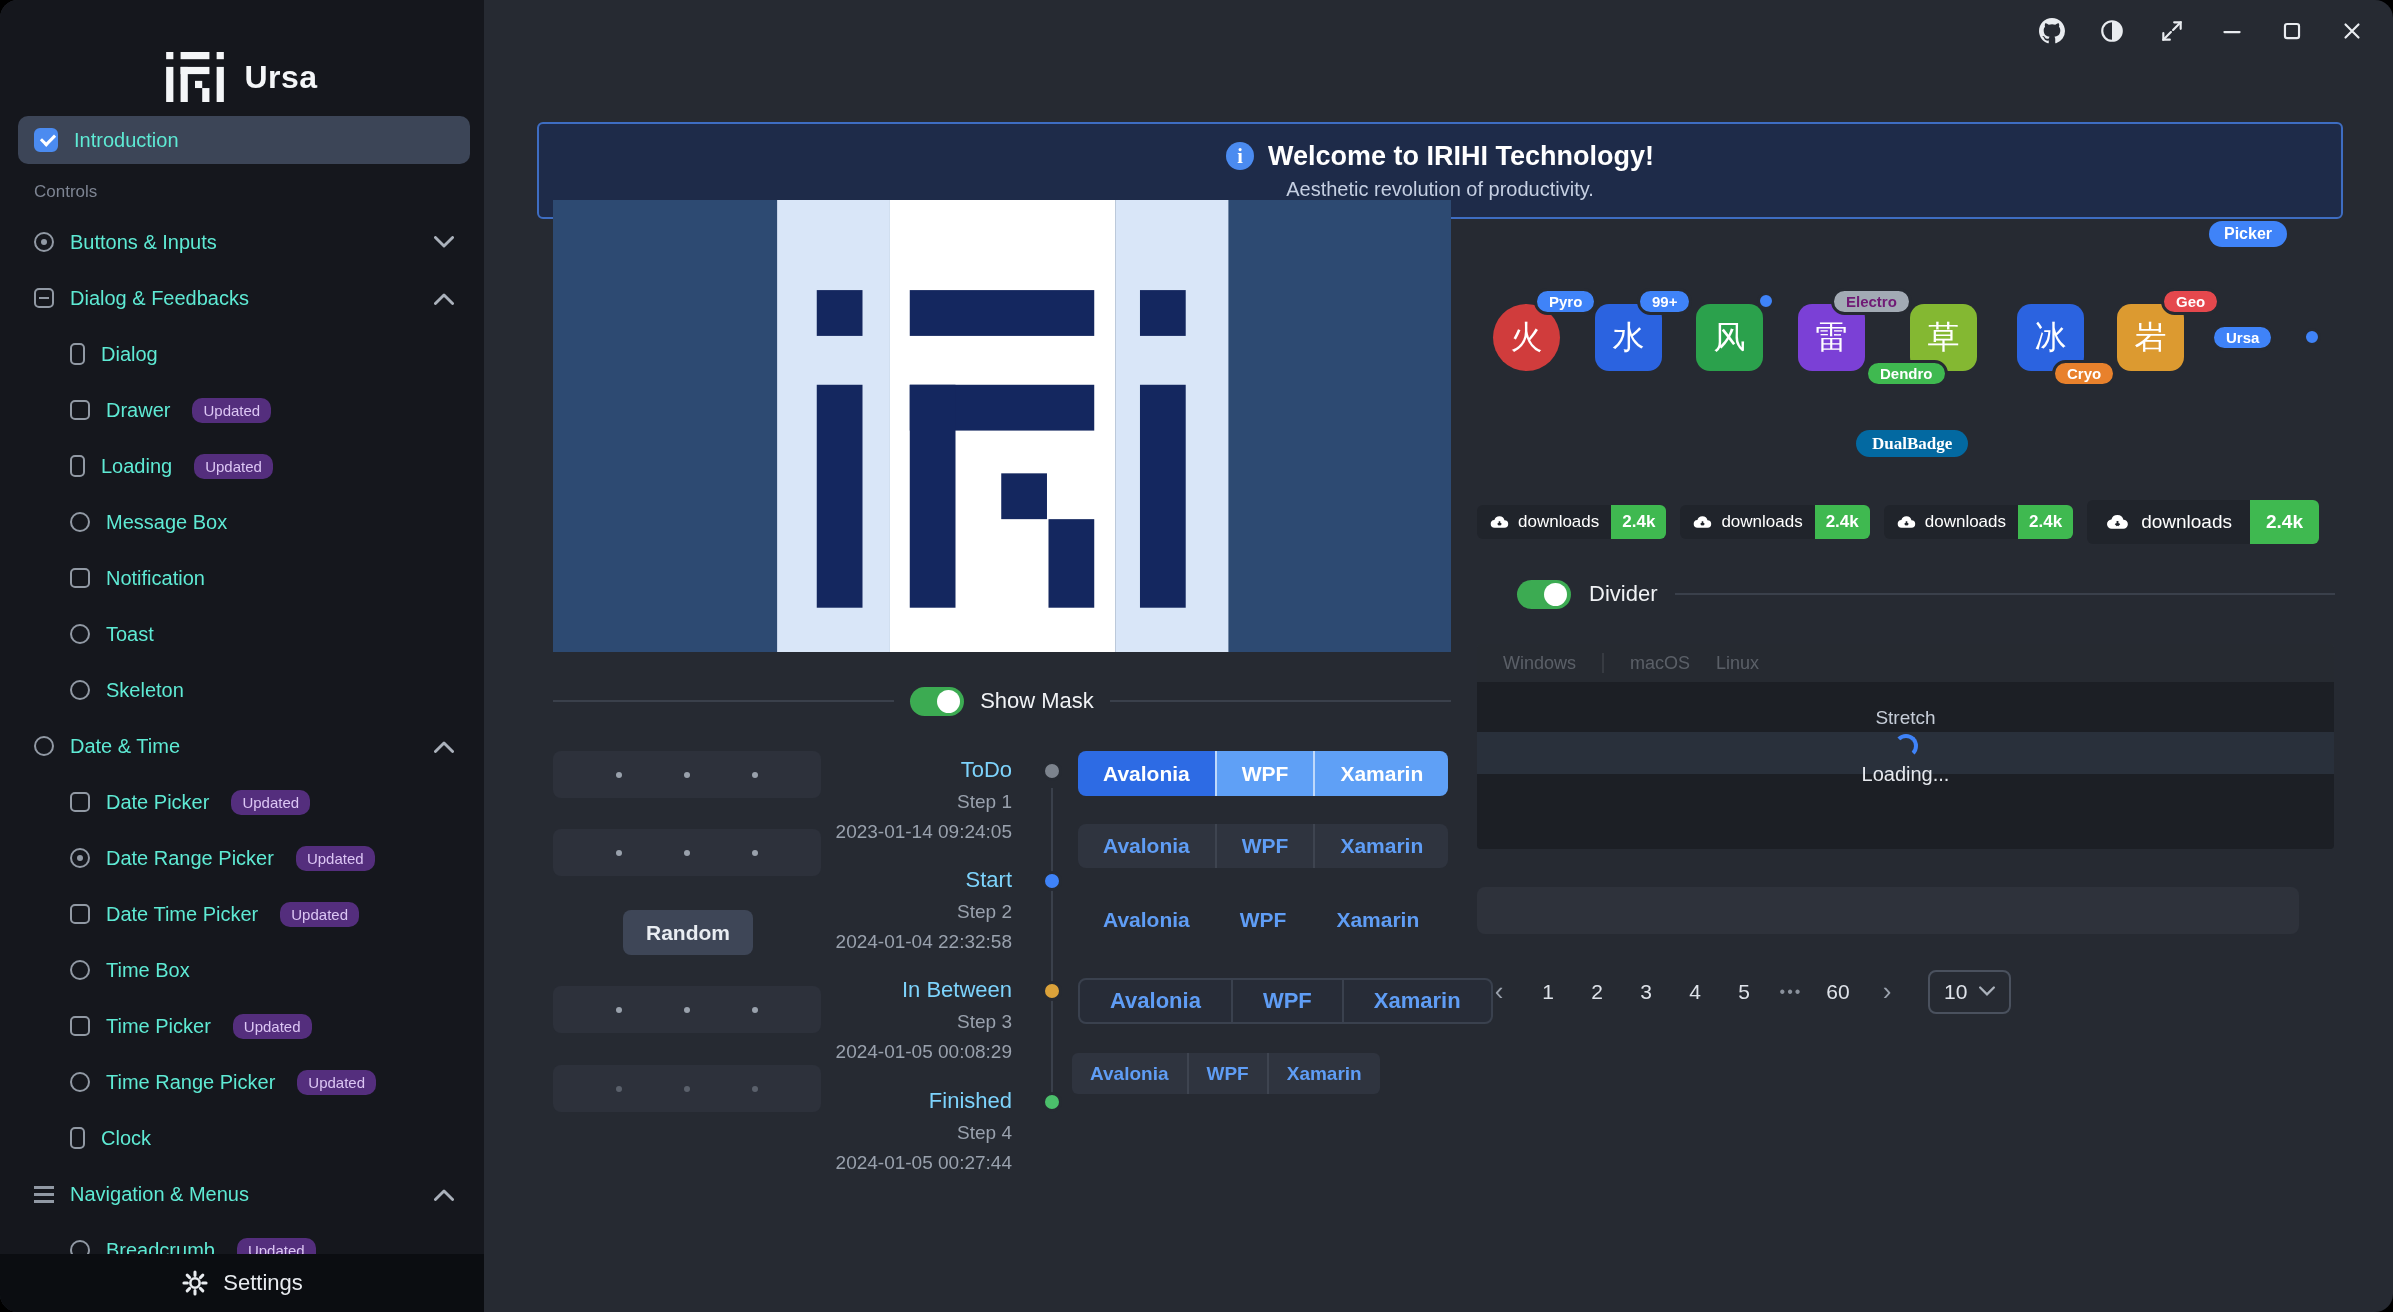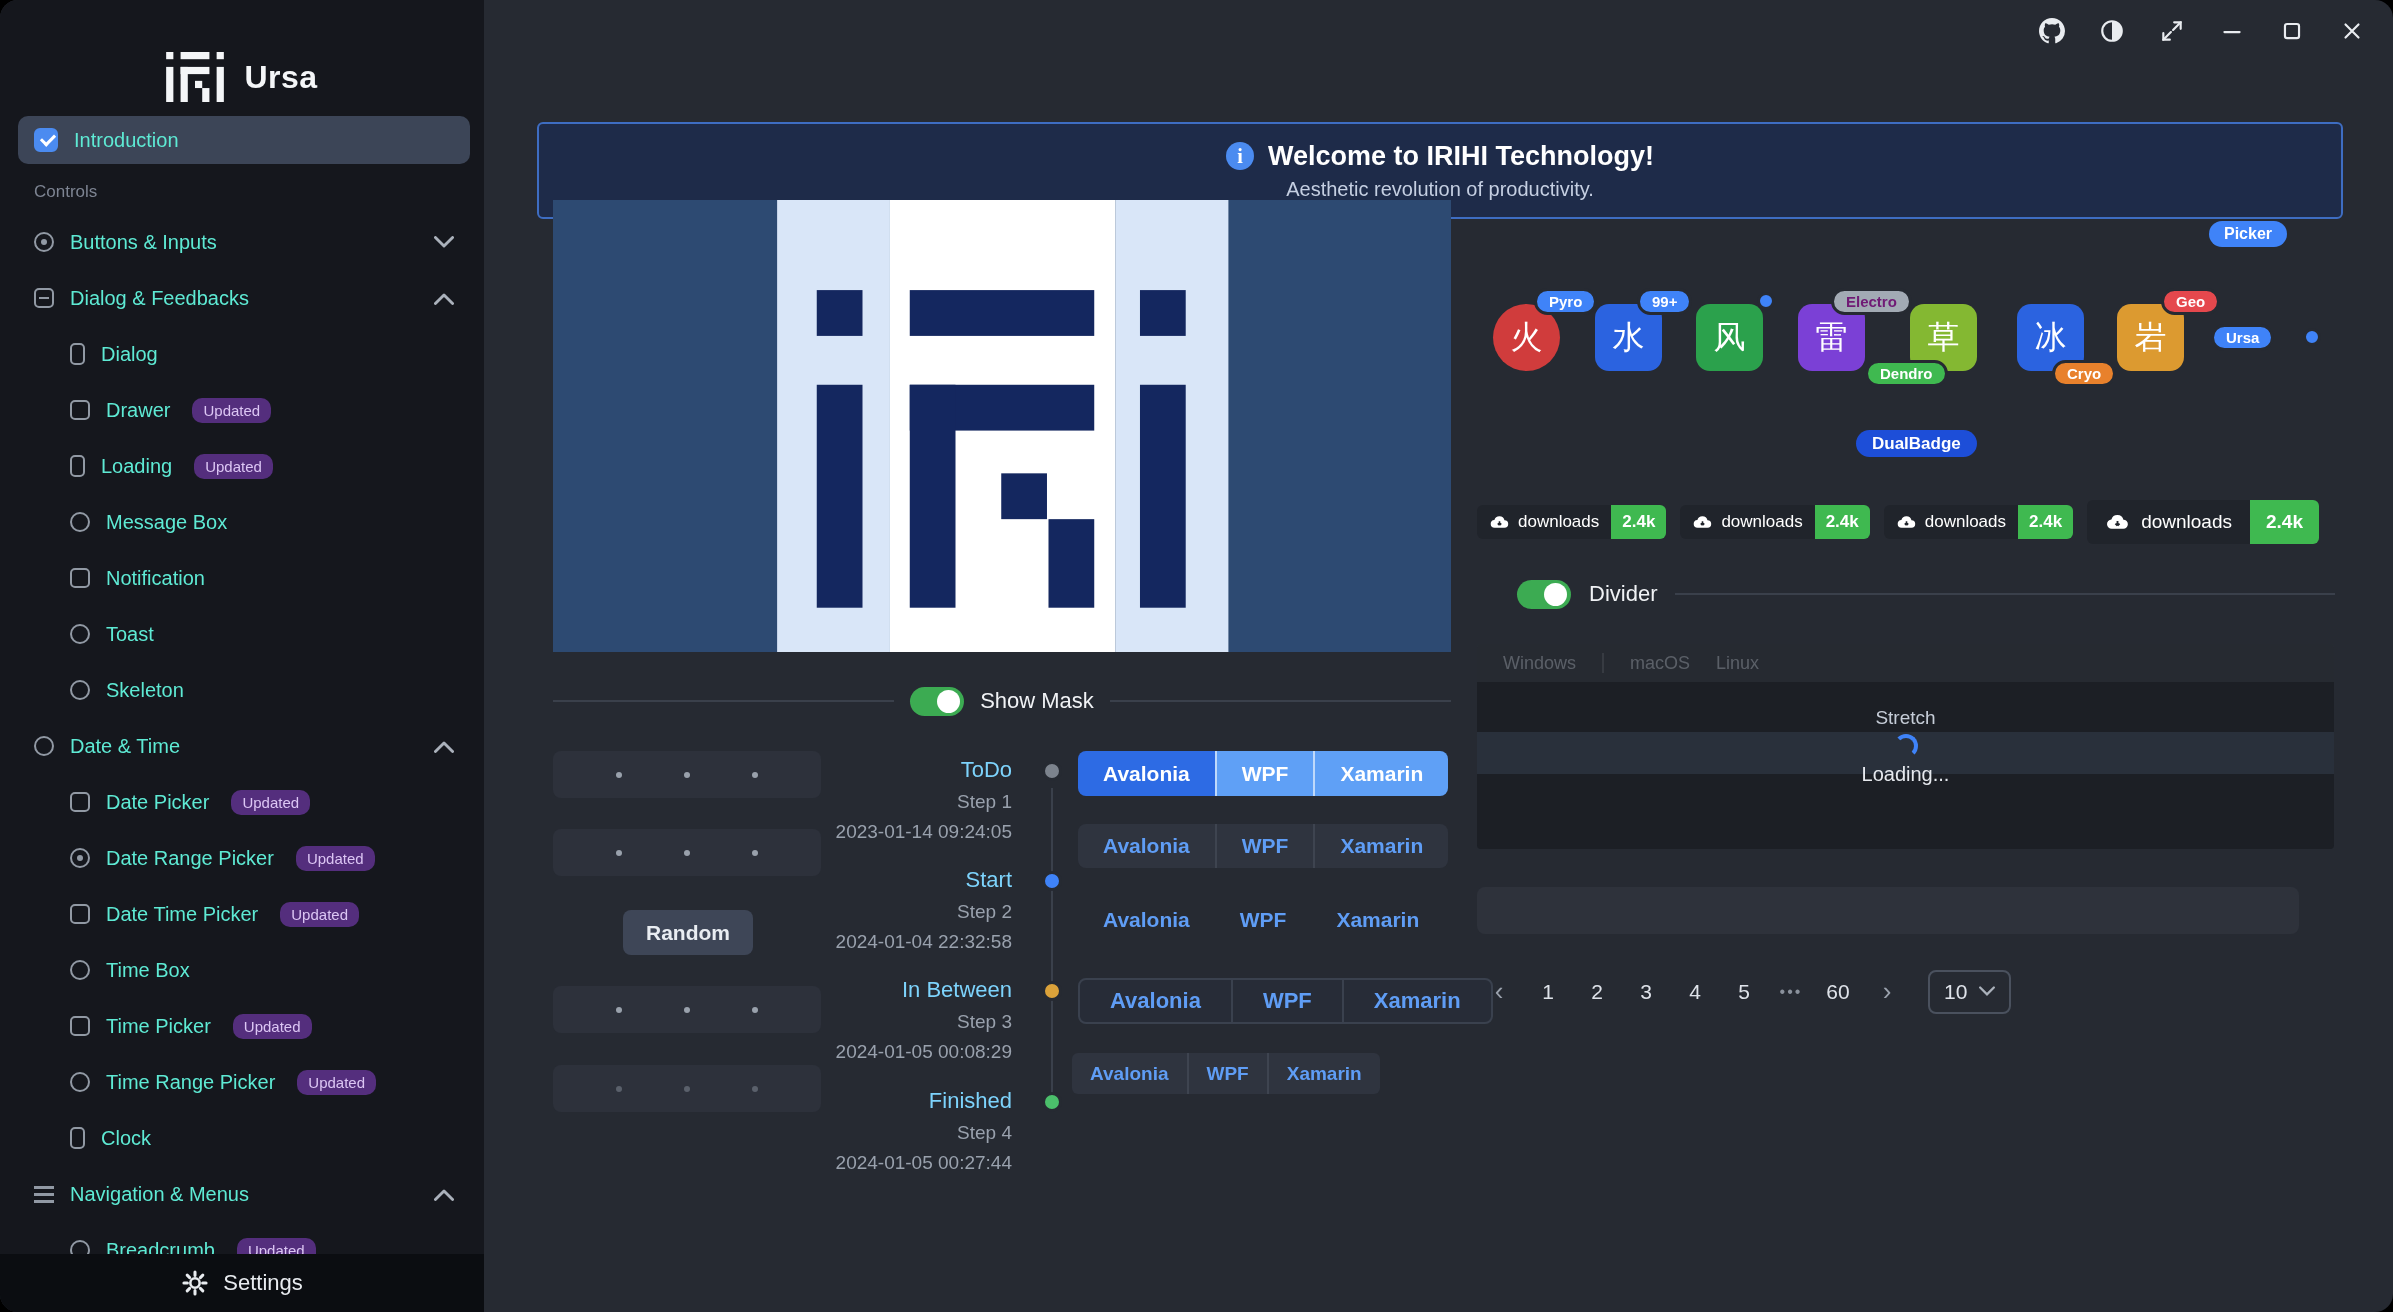--- a/index.html
+++ b/index.html
@@ -120,21 +120,21 @@
   .p-pyro { left:57px; top:8px; }
   .p-99 { left:160px; top:8px; }
   .p-electro { left:354px; top:8px; }
   .p-dendro { left:388px; top:80px; }
   .p-cryo { left:575px; top:80px; }
   .p-geo { left:684px; top:8px; }
   .p-ursa { left:734px; top:44px; }
   .bdot { position:absolute; width:18px; height:18px; border-radius:50%; background:#3f83f8; border:3px solid #262a32; }
   .bd3 { left:280px; top:12px; }
   .bd-lone { left:826px; top:48px; }
-  .dual-badge { position:absolute; left:1856px; top:430px; height:27px; padding:0 16px; border-radius:14px; background:#1d4ed8; color:#fff; font-size:17px; font-weight:bold; display:flex; align-items:center; }
+  .dual-badge { position:absolute; left:1856px; top:430px; height:27px; padding:0 16px; border-radius:14px; background:#0369a1; color:#fff; font-size:17px; font-weight:bold; display:flex; align-items:center;font-family:Liberation Serif, serif; }
 
   
   .dl-row { position:absolute; left:1477px; top:500px; display:flex; align-items:center; gap:14px; }
   .dl { display:flex; align-items:stretch; border-radius:6px; overflow:hidden; font-size:17px; height:34px; }
   .dl-left { background:#20242b; color:#fff; display:flex; align-items:center; gap:8px; padding:0 12px; }
   .dl-right { background:#3fb950; color:#fff; display:flex; align-items:center; padding:0 11px; font-weight:bold; }
   .dl.large { height:44px; font-size:19px; }
   .dl.large .dl-left { padding:0 18px; gap:11px; }
   .dl.large .dl-right { padding:0 16px; }
   .cloud { width:21px; height:21px; }

